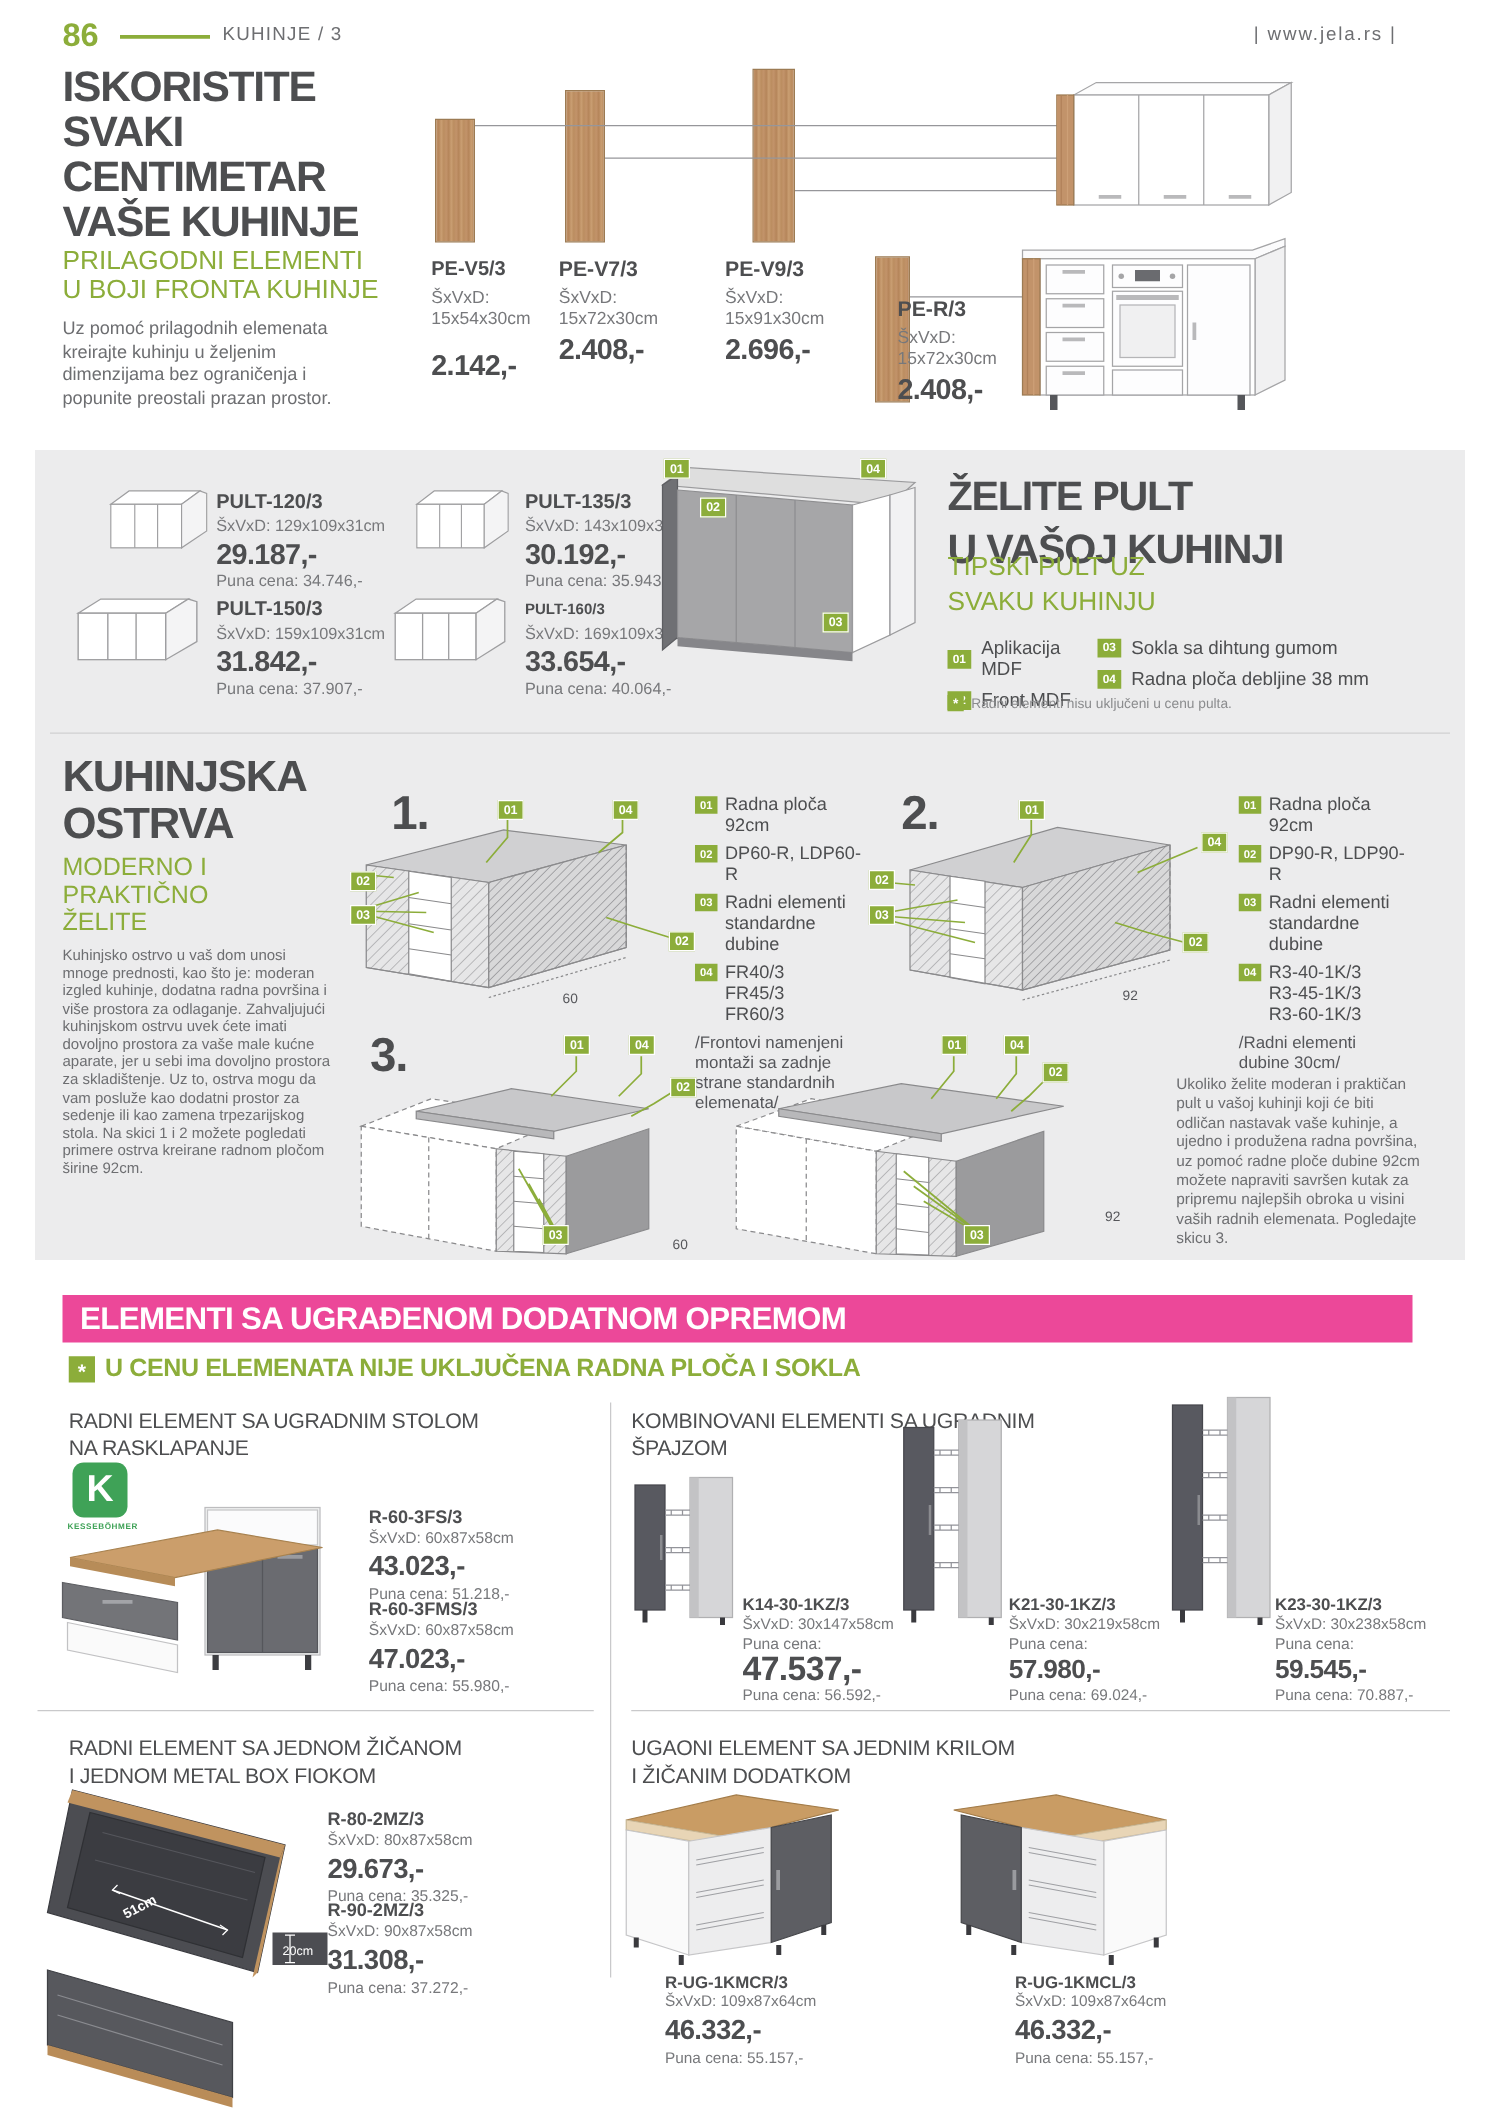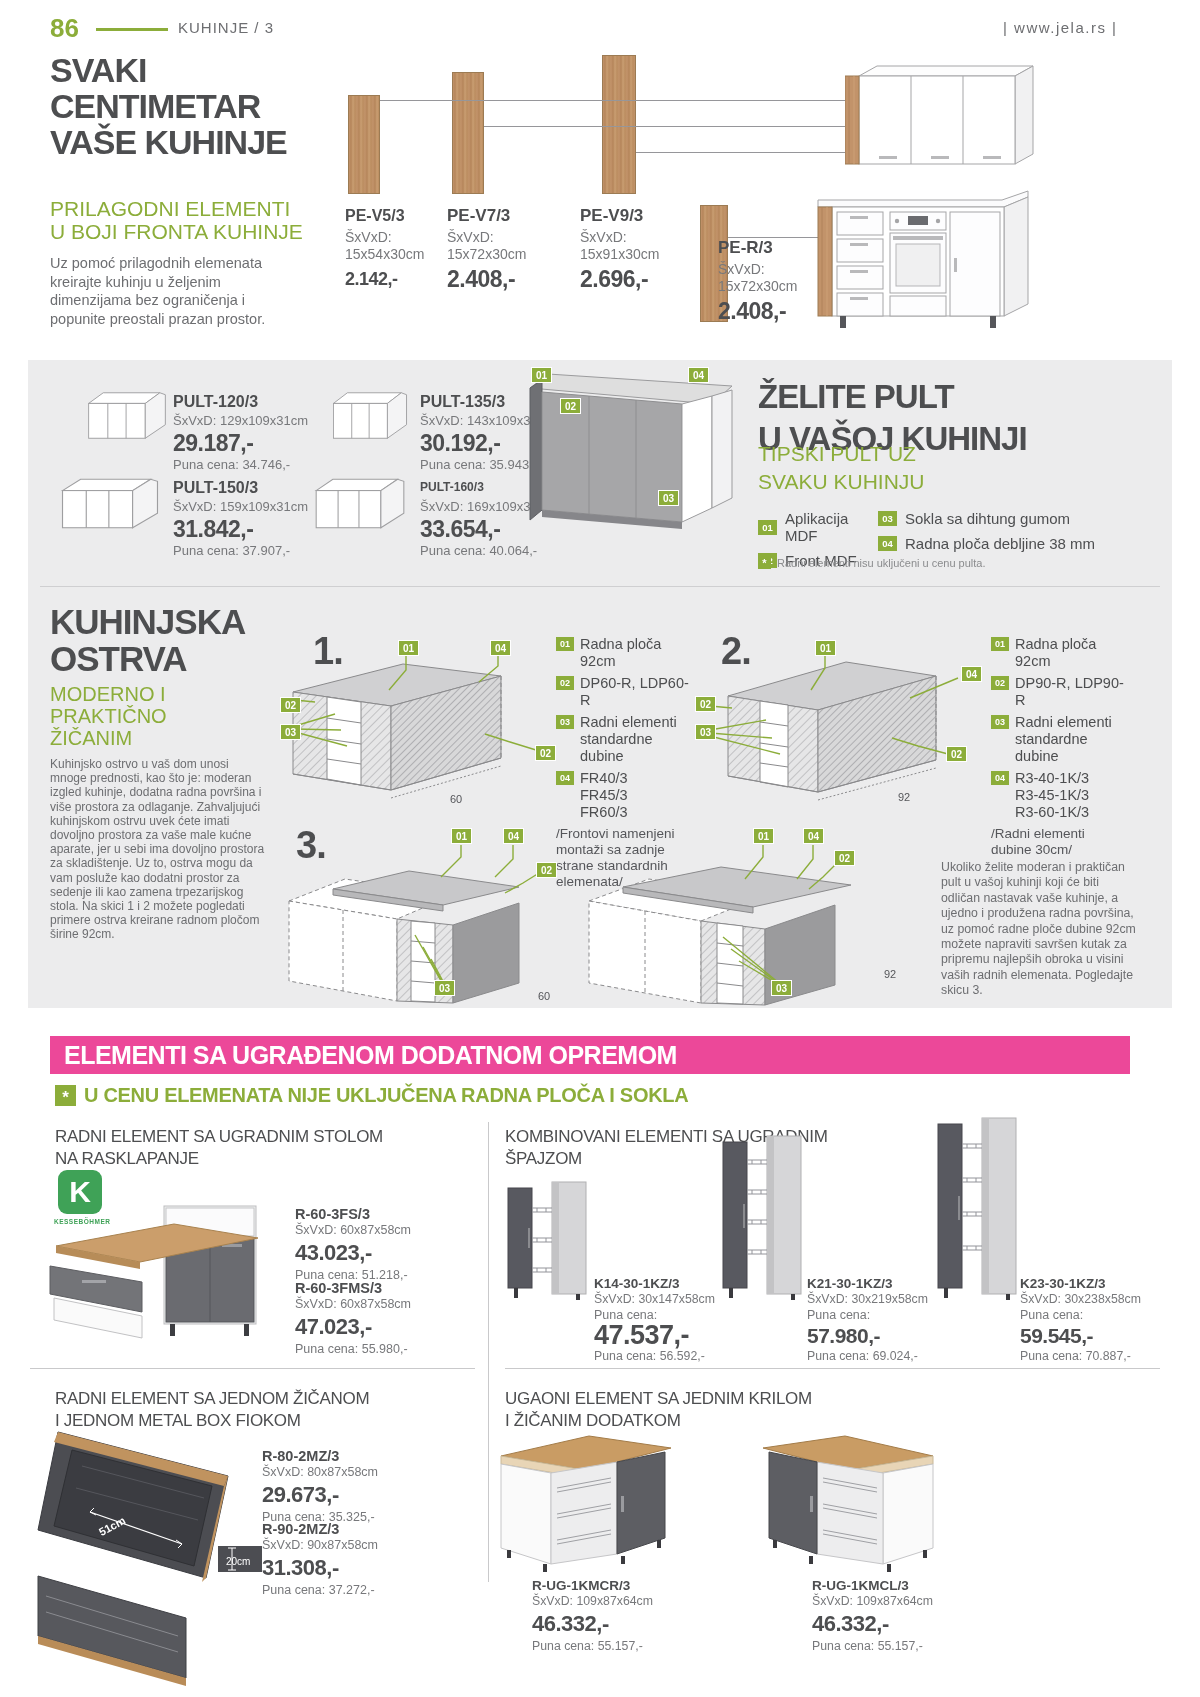--- a/index.html
+++ b/index.html
@@ -46,20 +46,21 @@
 
   <div class="abs band" style="left:28px;top:360px;width:1144px;height:648px"></div>
   <div class="abs" style="left:40px;top:586px;width:1120px;height:1px;background:#cfcfd1"></div>
 
   <div class="abs t-green" style="left:50px;top:13px;font-size:26px;font-weight:bold">86</div>
   <div class="abs" style="left:96px;top:28px;width:72px;height:3px;background:#8cad3a"></div>
   <div class="abs body-text" style="left:178px;top:19px;font-size:15px;letter-spacing:1px">KUHINJE / 3</div>
   <div class="abs body-text" style="left:1003px;top:19px;font-size:15px;letter-spacing:1.5px">| www.jela.rs |</div>
 
   <div class="abs t-title" style="left:50px;top:52px;font-size:34px;line-height:36px">
+    <div>ISKORISTITE</div>
     <div>SVAKI</div>
     <div>CENTIMETAR</div>
     <div>VAŠE KUHINJE</div>
   </div>
   <div class="abs t-green" style="left:50px;top:197px;font-size:21px;line-height:23px">
     <div>PRILAGODNI ELEMENTI</div>
     <div>U BOJI FRONTA KUHINJE</div>
   </div>
   <div class="abs body-text" style="left:50px;top:254px;width:238px;font-size:14.5px;line-height:18.5px">Uz pomoć prilagodnih elemenata kreirajte kuhinju u željenim dimenzijama bez ograničenja i popunite preostali prazan prostor.</div>
 
@@ -117,21 +118,21 @@
     <rect x="138" y="26" width="50" height="104" fill="#fdfdfe" stroke="#a5a5a7"></rect>
     <rect x="142" y="72" width="3" height="14" fill="#b9b9bb"></rect>
     <rect x="28" y="130" width="6" height="12" fill="#55565a"></rect>
       <rect x="178" y="130" width="6" height="12" fill="#55565a"></rect>
   </svg>
 
   <div class="abs" style="left:345px;top:206px">
     <div class="code" style="font-size:16px;line-height:20px">PE-V5/3</div>
     <div class="dims" style="font-size:14px;line-height:17px;margin-top:3px">ŠxVxD:</div>
     <div class="dims" style="font-size:14px;line-height:17px">15x54x30cm</div>
-    <div class="price" style="font-size:18px;line-height:27px;margin-top:3px">2.142,-</div>
+    <div class="price" style="font-size:23px;line-height:27px;margin-top:16px">2.142,-</div>
   </div>
   <div class="abs" style="left:447px;top:206px">
     <div class="code" style="font-size:17px;line-height:20px">PE-V7/3</div>
     <div class="dims" style="font-size:14px;line-height:17px;margin-top:3px">ŠxVxD:</div>
     <div class="dims" style="font-size:14px;line-height:17px">15x72x30cm</div>
     <div class="price" style="font-size:23px;line-height:27px;margin-top:3px">2.408,-</div>
   </div>
   <div class="abs" style="left:580px;top:206px">
     <div class="code" style="font-size:17px;line-height:20px">PE-V9/3</div>
     <div class="dims" style="font-size:14px;line-height:17px;margin-top:3px">ŠxVxD:</div>
@@ -247,21 +248,21 @@
     <span style="font-size:11px;color:#8b8c8e">Radni elementi nisu uključeni u cenu pulta.</span>
   </div>
 
   <div class="abs t-title" style="left:50px;top:603px;font-size:35px;line-height:37px">
     <div>KUHINJSKA</div>
     <div>OSTRVA</div>
   </div>
   <div class="abs t-green" style="left:50px;top:683px;font-size:20px;line-height:22px">
     <div>MODERNO I</div>
     <div>PRAKTIČNO</div>
-    <div>ŽIČANIM</div>
+    <div>ŽELITE</div>
   </div>
   <div class="abs body-text" style="left:50px;top:757px;width:215px;font-size:12px;line-height:14.2px">Kuhinjsko ostrvo u vaš dom unosi mnoge prednosti, kao što je: moderan izgled kuhinje, dodatna radna površina i više prostora za odlaganje. Zahvaljujući kuhinjskom ostrvu uvek ćete imati dovoljno prostora za vaše male kućne aparate, jer u sebi ima dovoljno prostora za skladištenje. Uz to, ostrva mogu da vam posluže kao dodatni prostor za sedenje ili kao zamena trpezarijskog stola. Na skici 1 i 2 možete pogledati primere ostrva kreirane radnom pločom širine 92cm.</div>
 
   <div class="abs t-title" style="left:313px;top:630px;font-size:38px">1.</div>
   <svg class="abs" style="left:285px;top:650px" width="272" height="152" viewBox="0 0 272 152">
     <polygon points="8,42 118,14 216,26 106,56" fill="#d0d0d2" stroke="#8a8a8c"></polygon>
     <polygon points="8,42 106,56 106,140 8,124" fill="url(#hatch)" stroke="#8a8a8c"></polygon>
     <polygon points="42,47 76,52 76,135 42,129" fill="#fff" stroke="#8a8a8c"></polygon>
     <line x1="42" y1="68" x2="76" y2="73" stroke="#8a8a8c"></line>
       <line x1="42" y1="89" x2="76" y2="94" stroke="#8a8a8c"></line>

